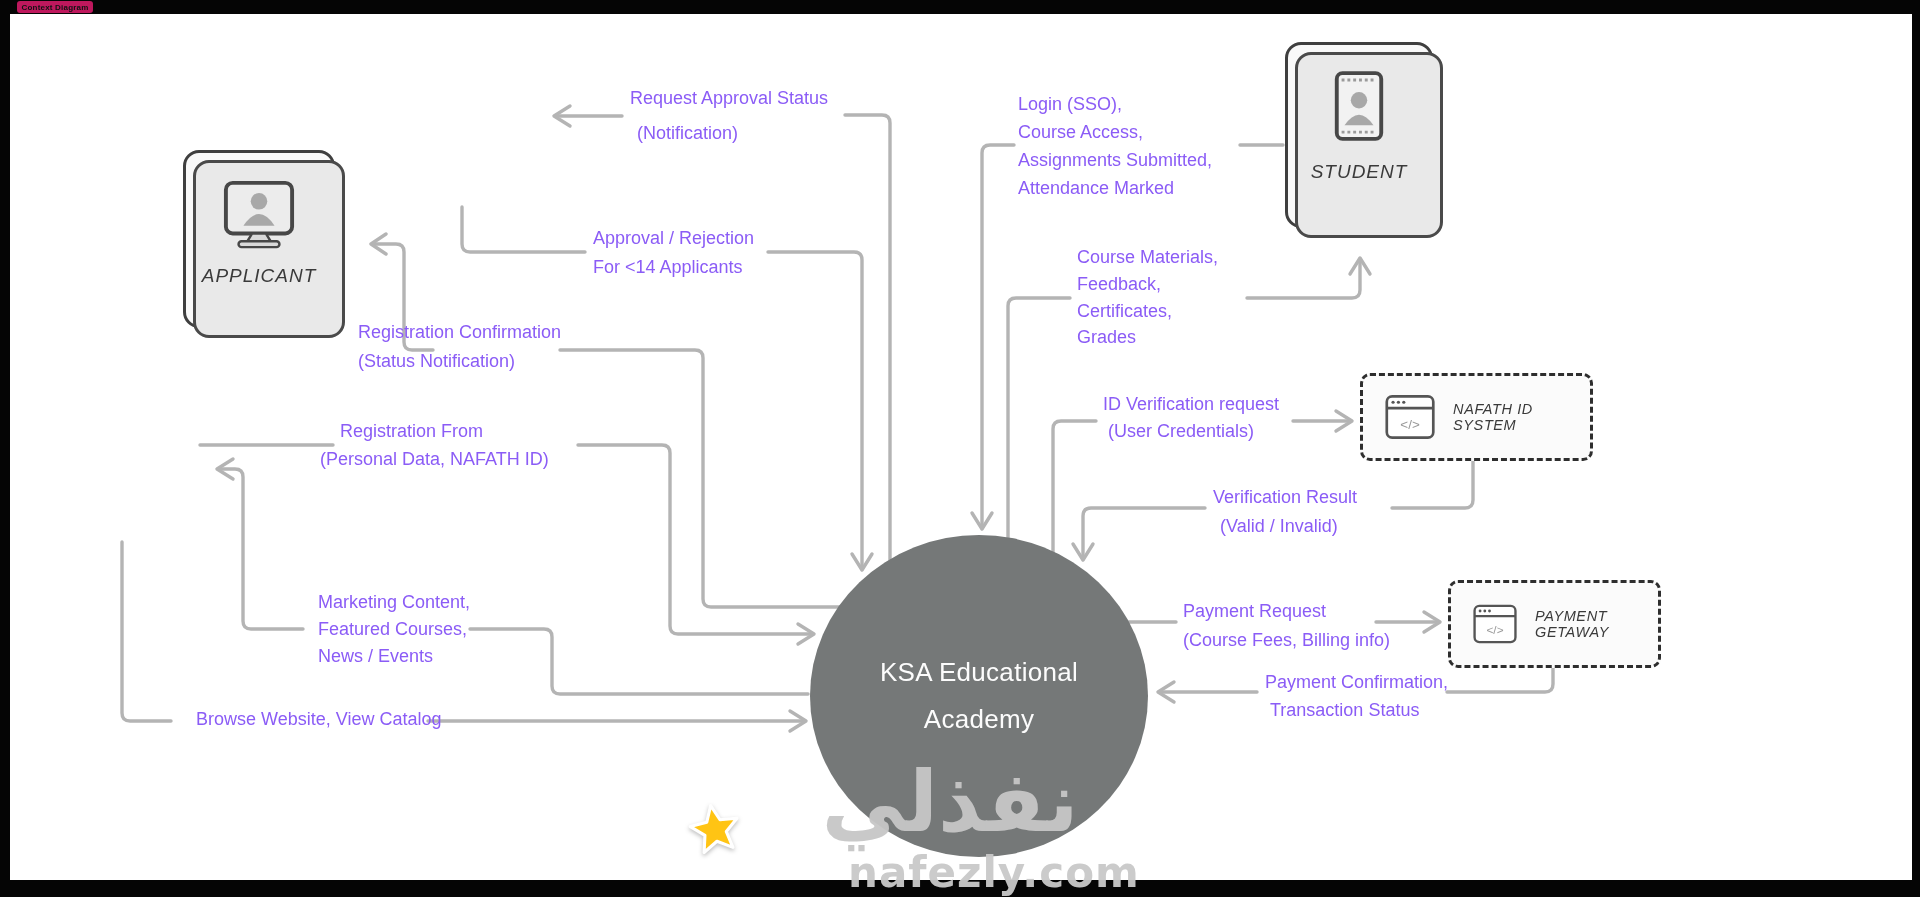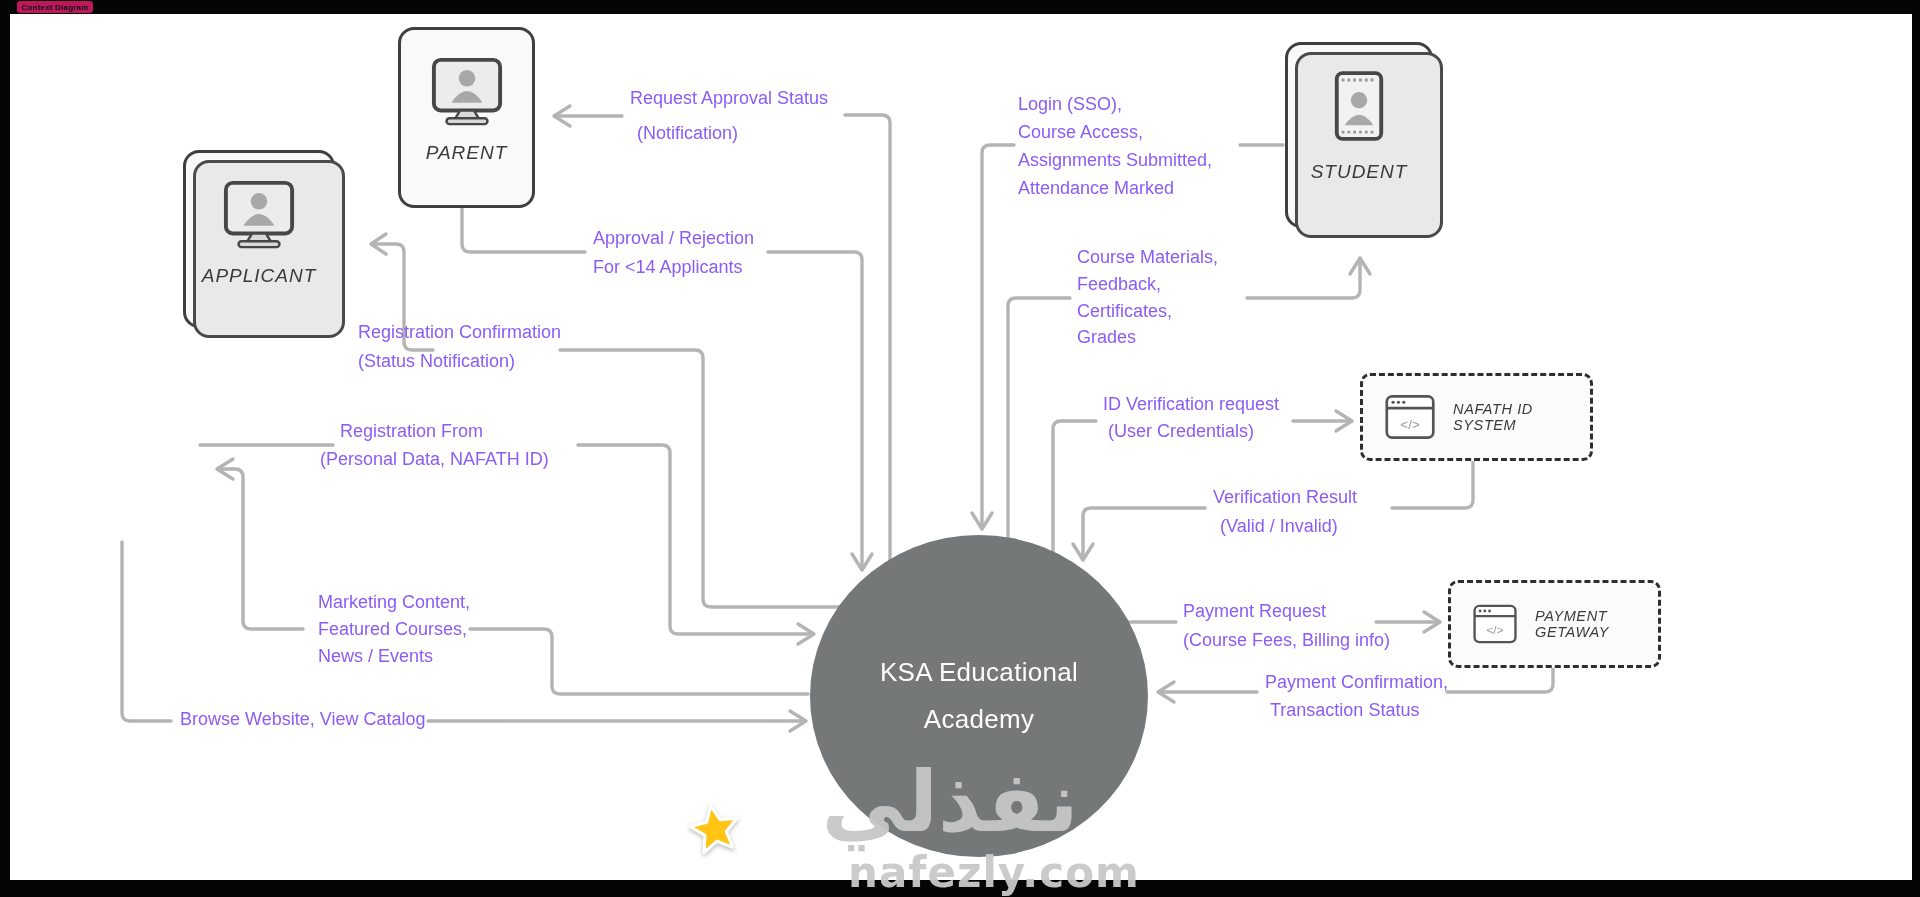--- a/index.html
+++ b/index.html
@@ -120,30 +120,20 @@
       <path d="M 1257 692 H 1160"></path>
       <path d="M 1174 682 L 1158 692 L 1174 702"></path>
     </g>
   </svg>
 
   <div id="system-circle">
     <div>KSA Educational</div>
     <div>Academy</div>
   </div>
 
-  <div class="card" style="left:398px;top:27px;width:137px;height:181px;">
-    <svg width="74" height="70" viewBox="0 0 76 70" style="margin-top:26px;">
-      <rect x="4" y="3" width="68" height="52" rx="7" fill="#ececec" stroke="#474747" stroke-width="4"></rect>
-      <circle cx="38" cy="22" r="8.5" fill="#a8a8a8"></circle>
-      <path d="M22 47 q16 -24 32 0 z" fill="#a8a8a8"></path>
-      <path d="M31 55 h14 l5 8 h-24 z" fill="#d9d9d9" stroke="#474747" stroke-width="2.5"></path>
-      <rect x="17" y="63" width="42" height="6" rx="3" fill="#d9d9d9" stroke="#474747" stroke-width="2.5"></rect>
-    </svg>
-    <div class="entity-label">PARENT</div>
-  </div>
 
   <div class="card stacked" style="left:183px;top:150px;width:152px;height:178px;">
     <svg width="74" height="70" viewBox="0 0 76 70" style="margin-top:26px;">
       <rect x="4" y="3" width="68" height="52" rx="7" fill="#ececec" stroke="#474747" stroke-width="4"></rect>
       <circle cx="38" cy="22" r="8.5" fill="#a8a8a8"></circle>
       <path d="M22 47 q16 -24 32 0 z" fill="#a8a8a8"></path>
       <path d="M31 55 h14 l5 8 h-24 z" fill="#d9d9d9" stroke="#474747" stroke-width="2.5"></path>
       <rect x="17" y="63" width="42" height="6" rx="3" fill="#d9d9d9" stroke="#474747" stroke-width="2.5"></rect>
     </svg>
     <div class="entity-label">APPLICANT</div>
@@ -194,21 +184,21 @@
   <div class="flow-line" style="left:358px;top:322px;">Registration Confirmation</div>
   <div class="flow-line" style="left:358px;top:351px;">(Status Notification)</div>
 
   <div class="flow-line" style="left:340px;top:421px;">Registration From</div>
   <div class="flow-line" style="left:320px;top:449px;">(Personal Data, NAFATH ID)</div>
 
   <div class="flow-line" style="left:318px;top:592px;">Marketing Content,</div>
   <div class="flow-line" style="left:318px;top:619px;">Featured Courses,</div>
   <div class="flow-line" style="left:318px;top:646px;">News / Events</div>
 
-  <div class="flow-line" style="left:180px;top:709px;">Browse Website, View Catalog</div>
+  <div class="flow-line" style="left:196px;top:709px;">Browse Website, View Catalog</div>
 
   <div class="flow-line" style="left:1018px;top:94px;">Login (SSO),</div>
   <div class="flow-line" style="left:1018px;top:122px;">Course Access,</div>
   <div class="flow-line" style="left:1018px;top:150px;">Assignments Submitted,</div>
   <div class="flow-line" style="left:1018px;top:178px;">Attendance Marked</div>
 
   <div class="flow-line" style="left:1077px;top:247px;">Course Materials,</div>
   <div class="flow-line" style="left:1077px;top:274px;">Feedback,</div>
   <div class="flow-line" style="left:1077px;top:301px;">Certificates,</div>
   <div class="flow-line" style="left:1077px;top:327px;">Grades</div>

